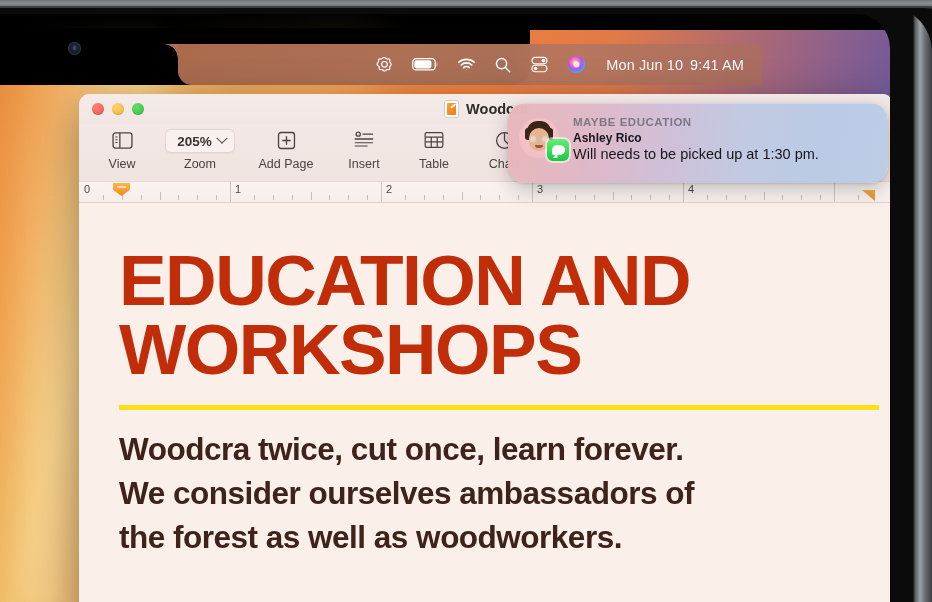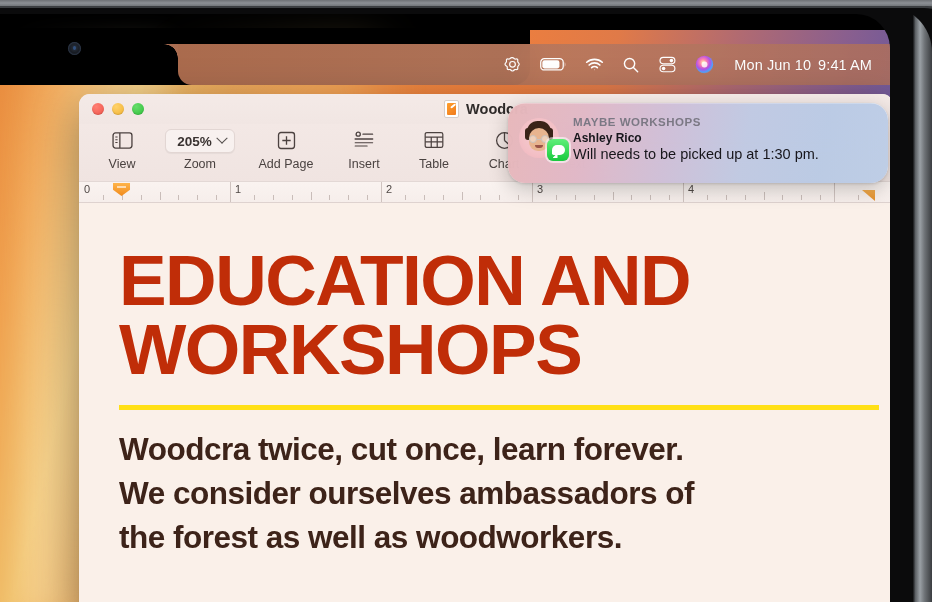--- a/index.html
+++ b/index.html
@@ -81,21 +81,21 @@
     background:radial-gradient(circle at 50% 45%, #2b3442 0%, #16191f 55%, #0a0b0e 100%);
     box-shadow:inset 0 0 2px rgba(120,150,200,.7);
   }
   #camera-dot {
     position:absolute; left:73px; top:32px; width:3px; height:4px;
     border-radius:50%; background:#30507f;
   }
 
   
   #menubar {
-    position:absolute; left:178px; top:30px; width:712px; height:41px;
+    position:absolute; left:178px; top:30px; width:584px; height:41px;
     background:linear-gradient(90deg, rgba(183,115,83,.93) 0%, rgba(186,121,92,.93) 40%, rgba(178,116,95,.93) 75%, rgba(170,110,96,.93) 100%);
     backdrop-filter:blur(18px);
     display:flex; align-items:center; justify-content:flex-end;
     padding-right:18px;
     border-radius:0 0 0 14px;
   }
   #menubar::before {
     content:""; position:absolute; left:-14px; top:0; width:14px; height:14px;
     background:radial-gradient(circle at 0 100%, rgba(0,0,0,0) 68%, rgba(183,118,88,.93) 70%);
   }
@@ -555,21 +555,21 @@
             <div class="mj-bridge"></div>
             <div class="mj-lens r"></div>
           </div>
           <div class="mj-mouth"></div>
         </div>
         <div id="msg-badge">
           <div class="bubble"></div>
         </div>
       </div>
       <div id="notif-body">
-        <div id="notif-kicker">MAYBE WORKSHOPS</div>
+        <div id="notif-kicker">MAYBE EDUCATION</div>
         <div id="notif-sender">Ashley Rico</div>
         <div id="notif-message">Will needs to be picked up at 1:30 pm.</div>
       </div>
     </div>
 
   </div>
 
   <div id="bezel-rim"></div>
 </div>
 

